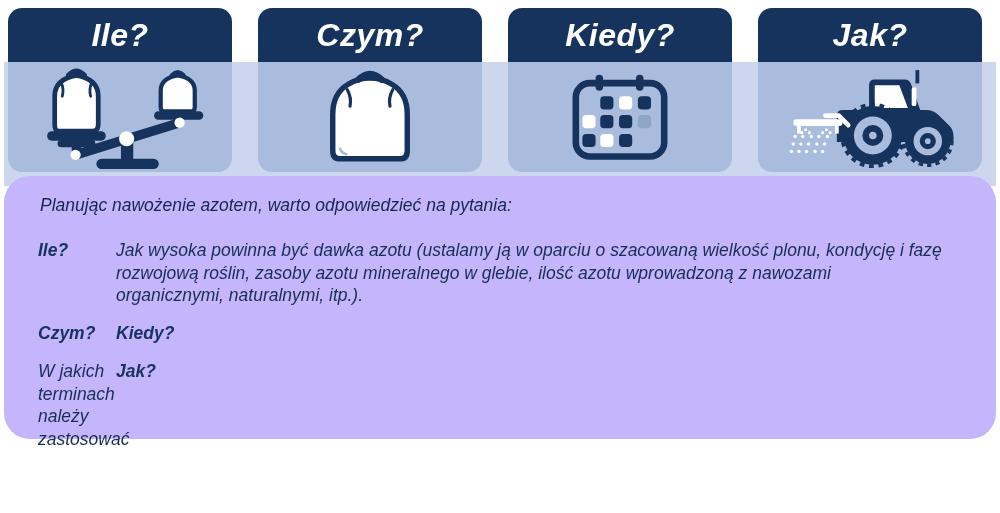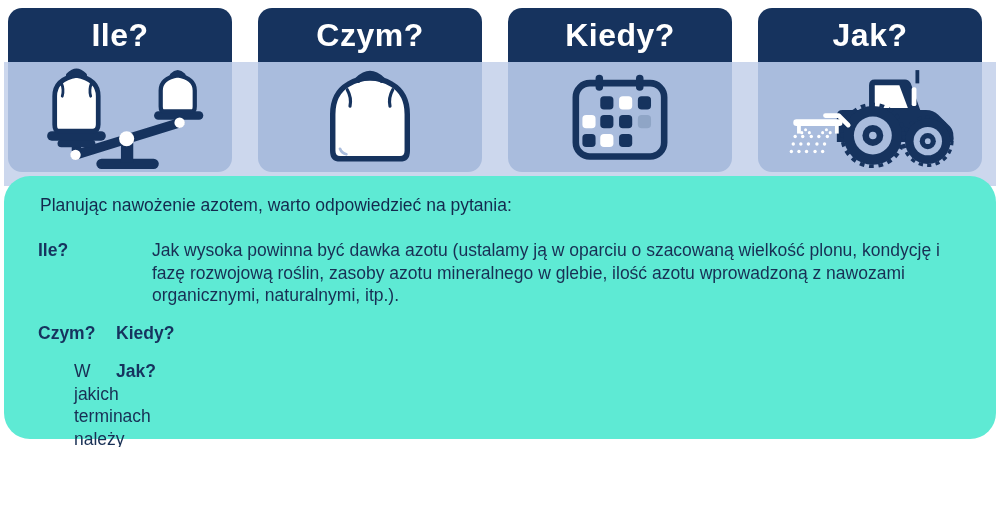--- a/index.html
+++ b/index.html
@@ -1,32 +1,33 @@
 <!DOCTYPE html>
 <html><head>
 <meta charset="utf-8">
 <style>
   html,body{margin:0;padding:0;background:#ffffff;}
   .stage{
     position:relative;width:1000px;height:447px;background:#ffffff;overflow:hidden;
     font-family:"Liberation Sans",sans-serif;
+    font-style:italic;
   }
   
   .band{position:absolute;left:4px;right:4px;top:62px;height:124px;background:#ccd7ed;}
   
   .panel{
     position:absolute;left:4px;right:4px;top:176px;bottom:8px;
-    background:#5eead4;border-radius:26px;
+    background:#c4b5fd;border-radius:26px;
   }
   .panel-inner{padding:16px 34px 0 34px;color:#182f54;}
   .intro{font-size:17.5px;line-height:1.3;margin:2px 0 22px 2px;color:#14294e;}
   .qa-grid{display:grid;grid-template-columns:78px 1fr;row-gap:15px;column-gap:0;
     font-size:17.5px;line-height:1.3;max-width:905px;}
   .qa-label{font-weight:700;color:#16335e;}
-  .qa-text{color:#182f54;margin-left:36px;}
+  .qa-text{color:#182f54;}
   
   .card{
     position:absolute;top:8px;width:224px;height:164px;border-radius:14px;
     overflow:hidden;display:flex;flex-direction:column;
   }
   .card-1{left:8px;} .card-2{left:258px;} .card-3{left:508px;} .card-4{left:758px;}
   .card-header{
     height:54px;background:#16335e;color:#ffffff;display:flex;align-items:center;
     justify-content:center;font-weight:700;font-size:32px;letter-spacing:.5px;flex:0 0 auto;
   }

